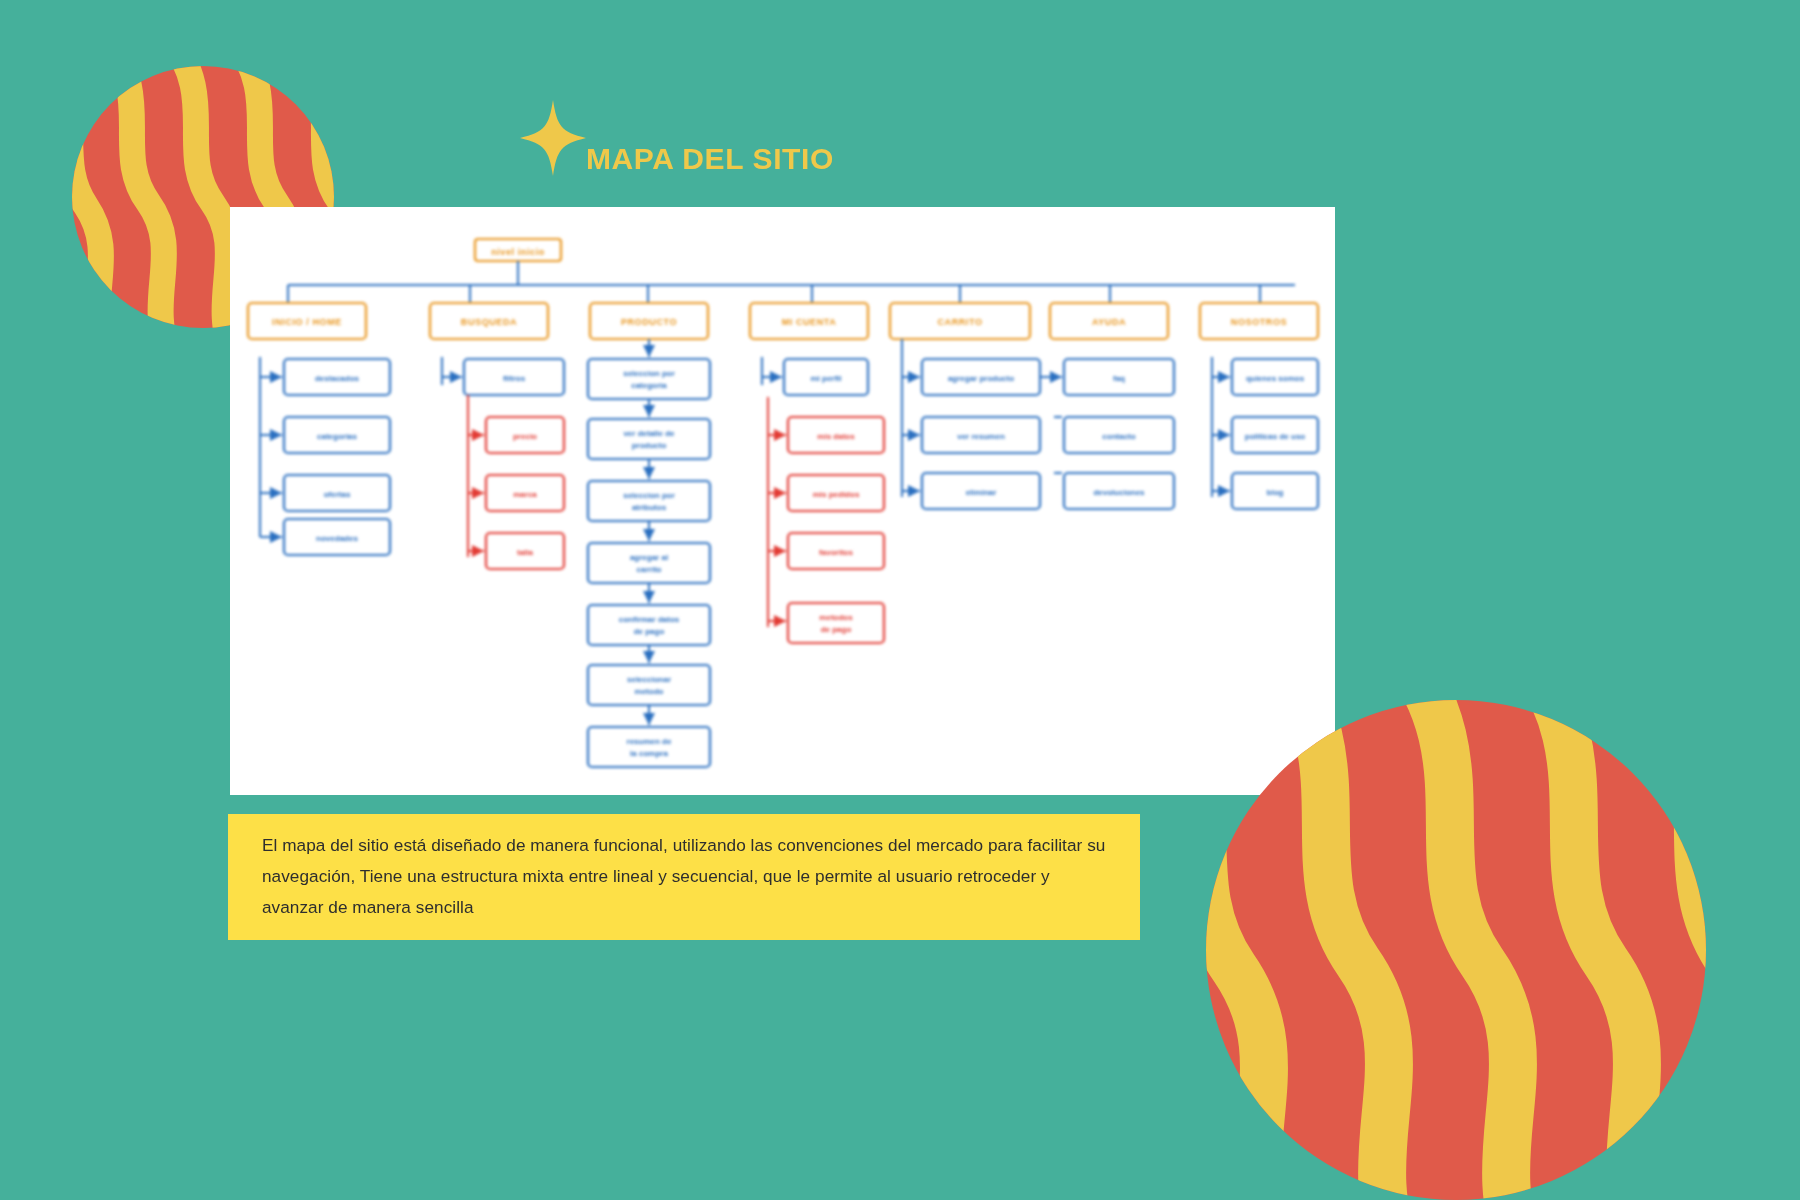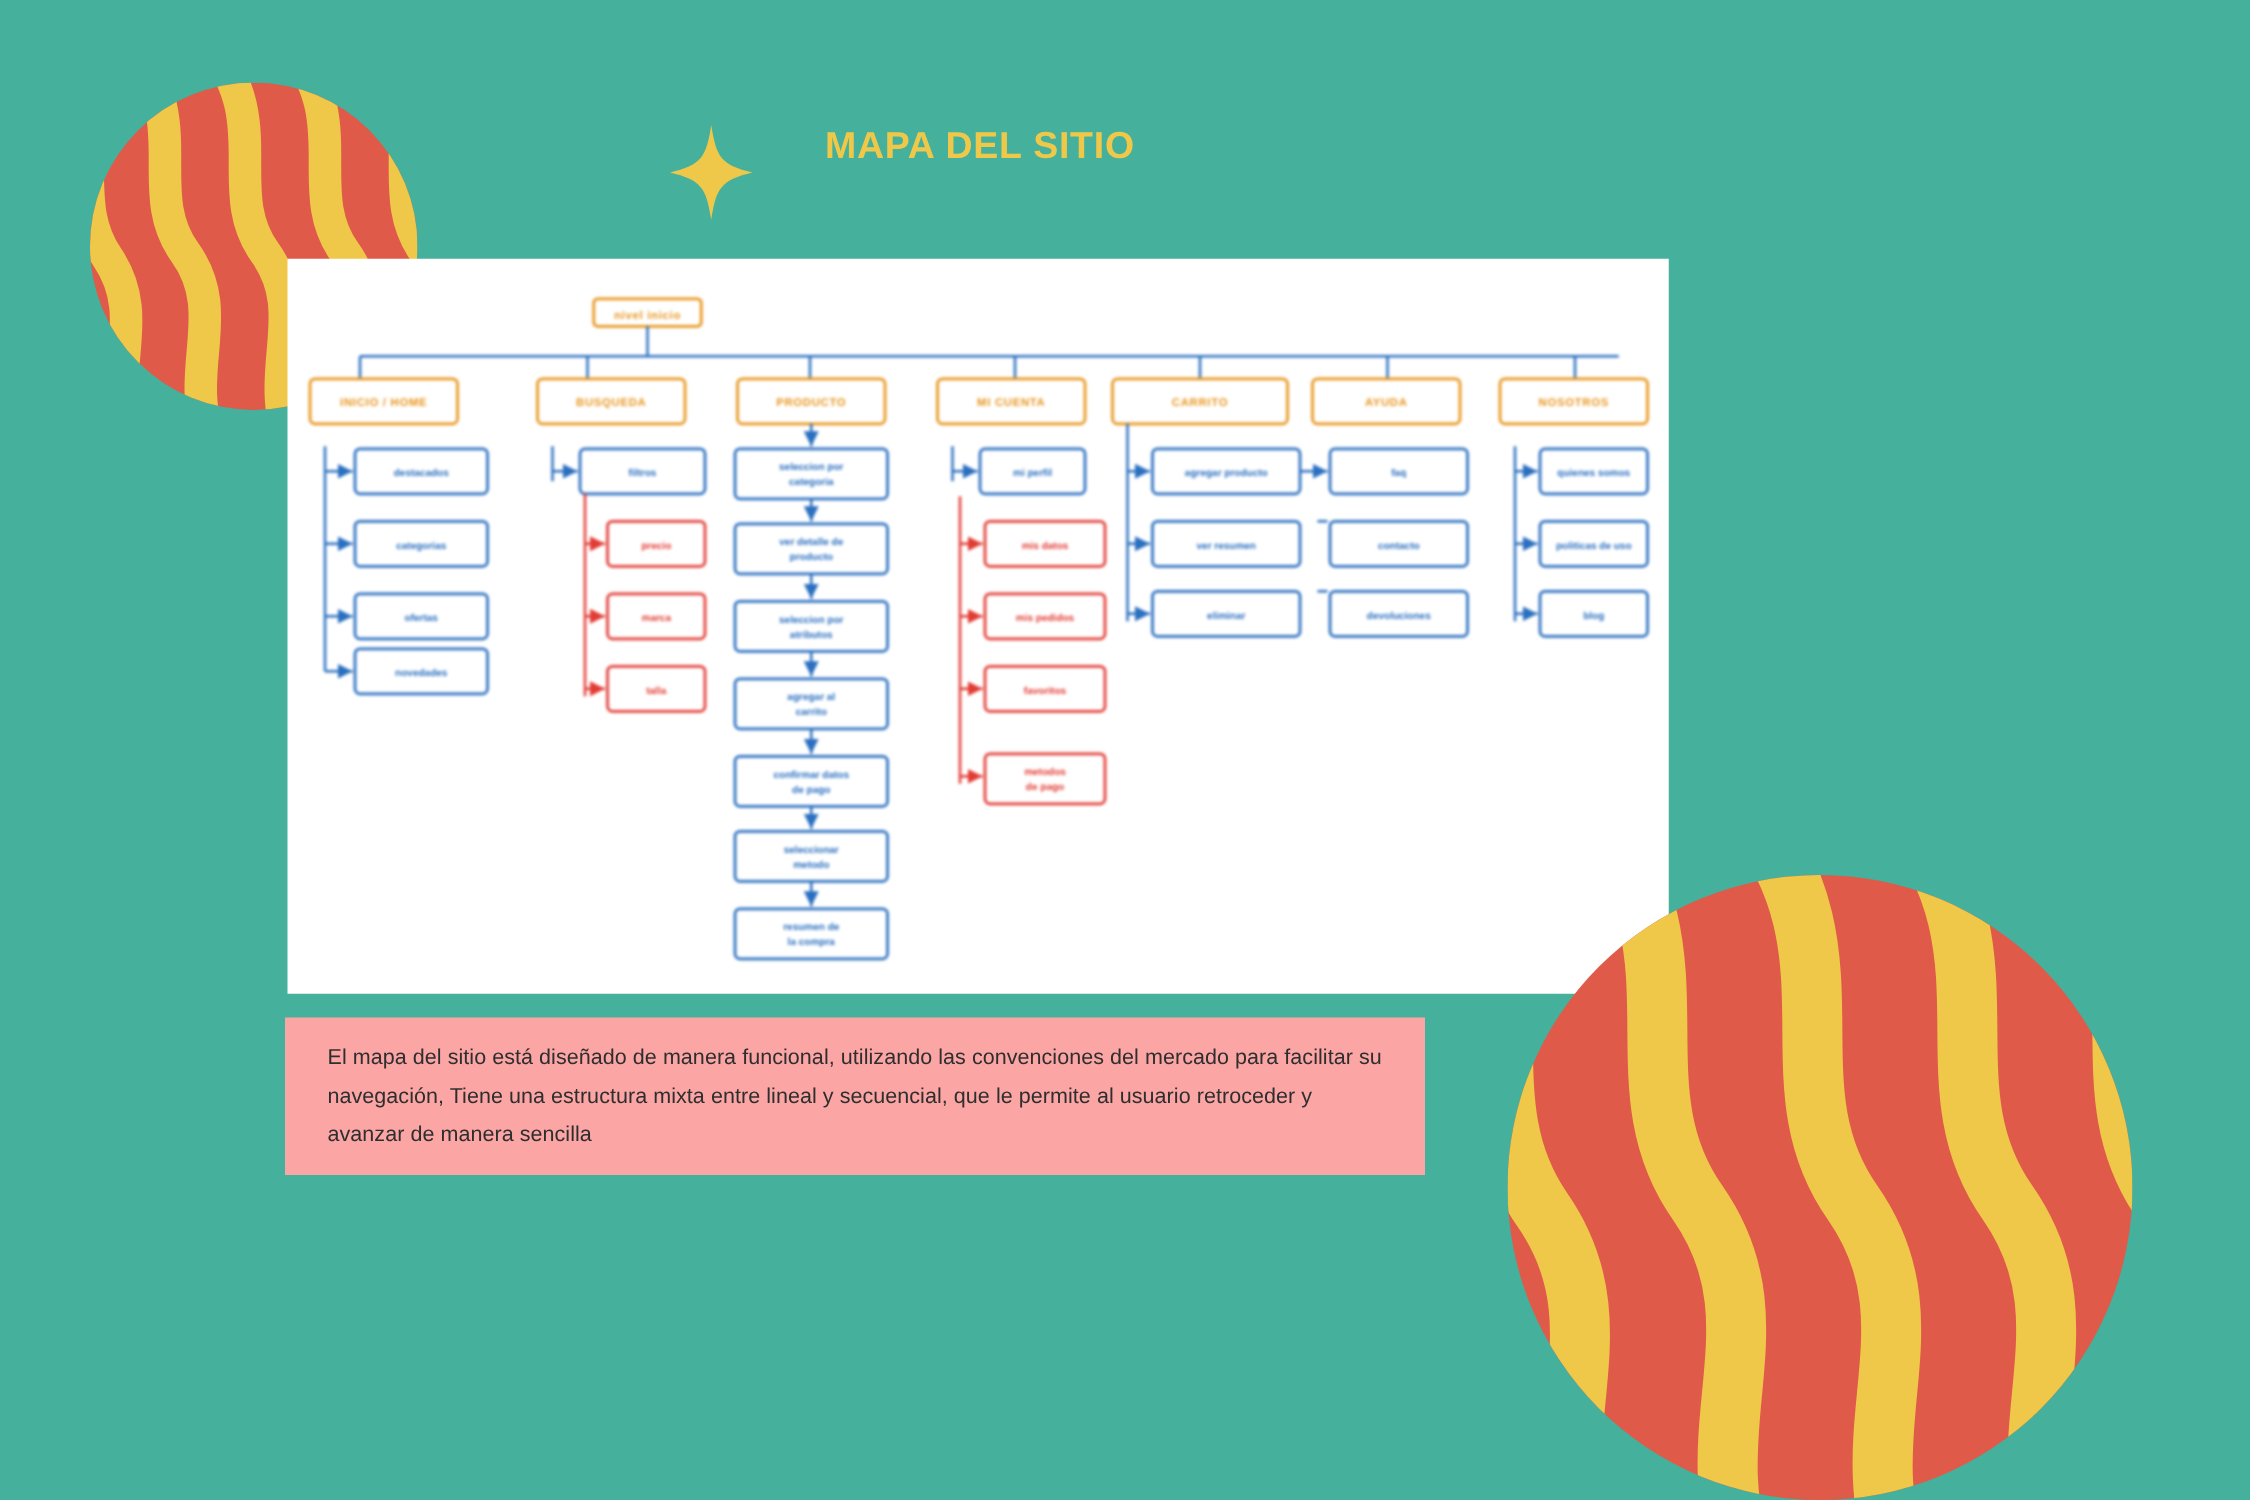--- a/index.html
+++ b/index.html
@@ -12,22 +12,22 @@
   }
 
   
   .deco { position:absolute; border-radius:50%; overflow:hidden; }
   #deco-tl { left:72px;  top:66px;  width:262px; height:262px; }
   #deco-br { left:1206px;top:700px; width:500px; height:500px; }
   .deco svg { display:block; width:100%; height:100%; }
 
   
   #title-row {
-    position:absolute; left:536px; top:100px;
-    display:flex; align-items:flex-start; gap:58px;
+    position:absolute; left:520px; top:100px;
+    display:flex; align-items:flex-end; 
   }
   #star-icon { width:66px; height:76px; display:block; }
   #page-title {
     color:#efc84a;
     font-size:30px;
     font-weight:bold;
     letter-spacing:0.6px;
     white-space:nowrap;
   }
 
@@ -41,21 +41,21 @@
     position:absolute; inset:0;
     filter: blur(1.45px);
     -webkit-filter: blur(1.45px);
   }
   #sitemap-canvas svg { display:block; width:100%; height:100%; }
 
   
   #caption-panel {
     position:absolute; left:228px; top:814px;
     width:912px; height:126px;
-    background:#fca5a5;
+    background:#fde047;
   }
   #caption-text {
     position:absolute; left:34px; top:16px; right:26px;
     color:#2e2e2e;
     font-size:17.2px;
     line-height:31px;
     letter-spacing:0.05px;
   }
 </style>
 </head>

